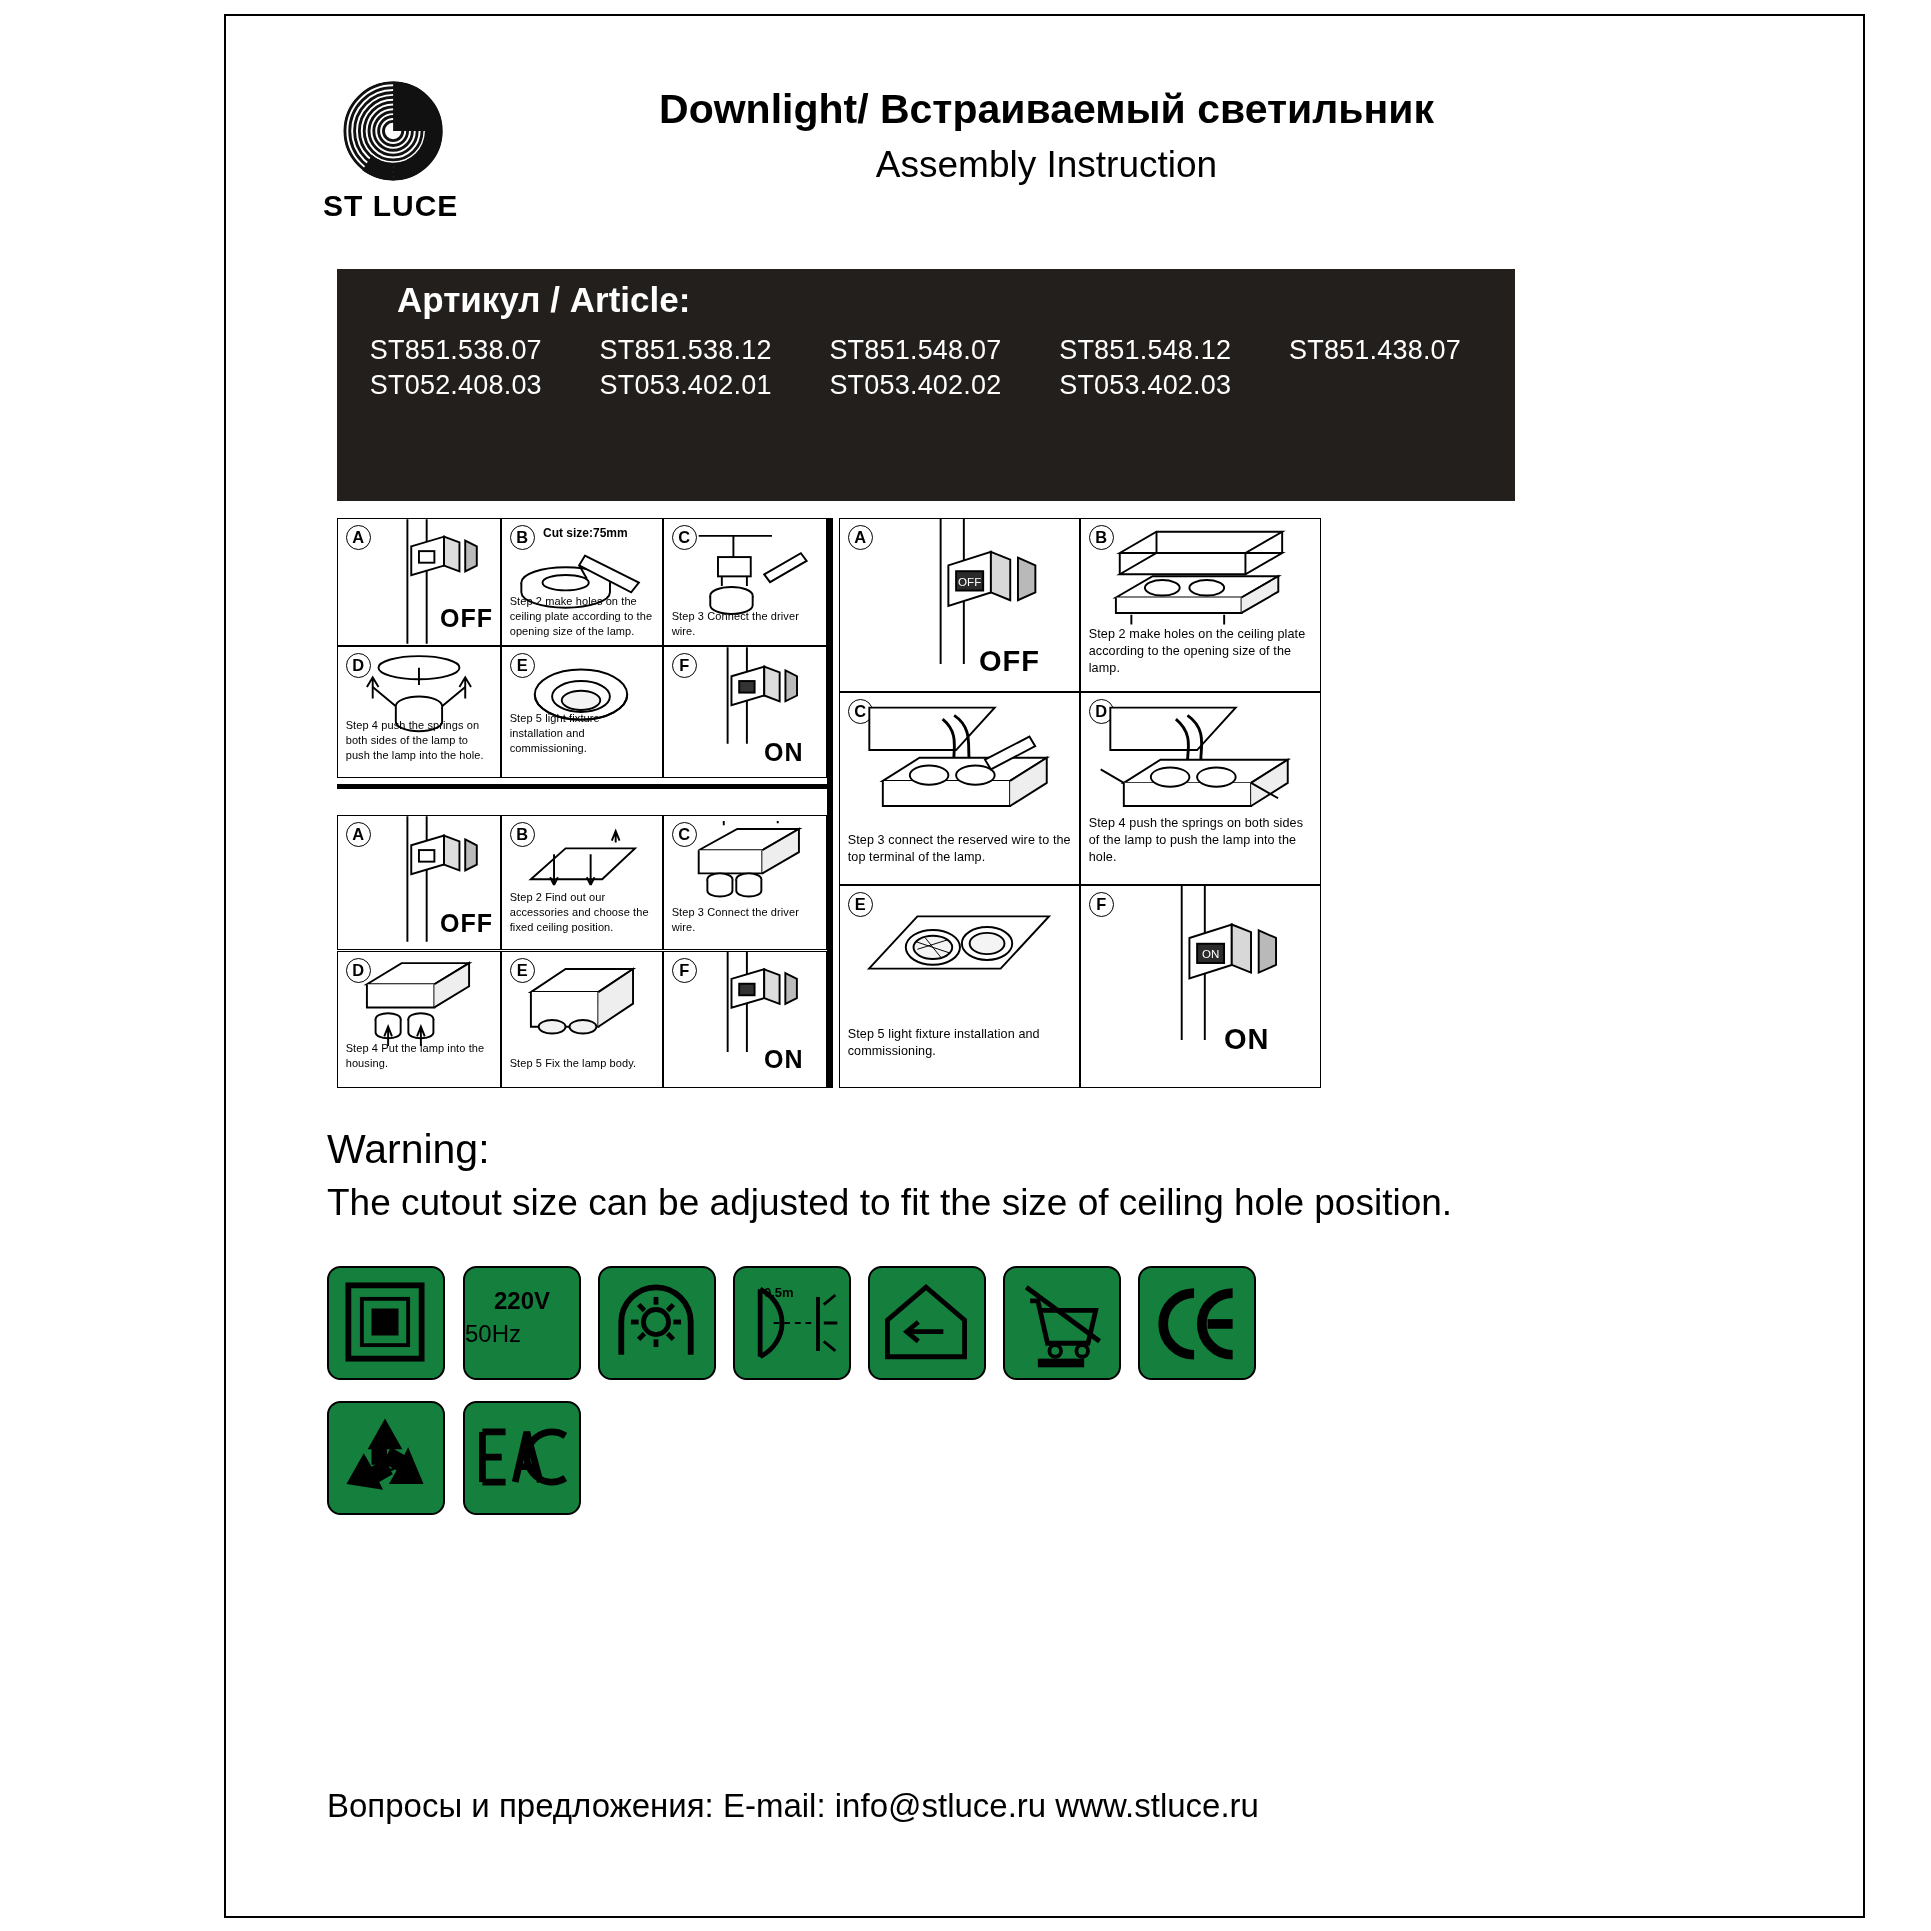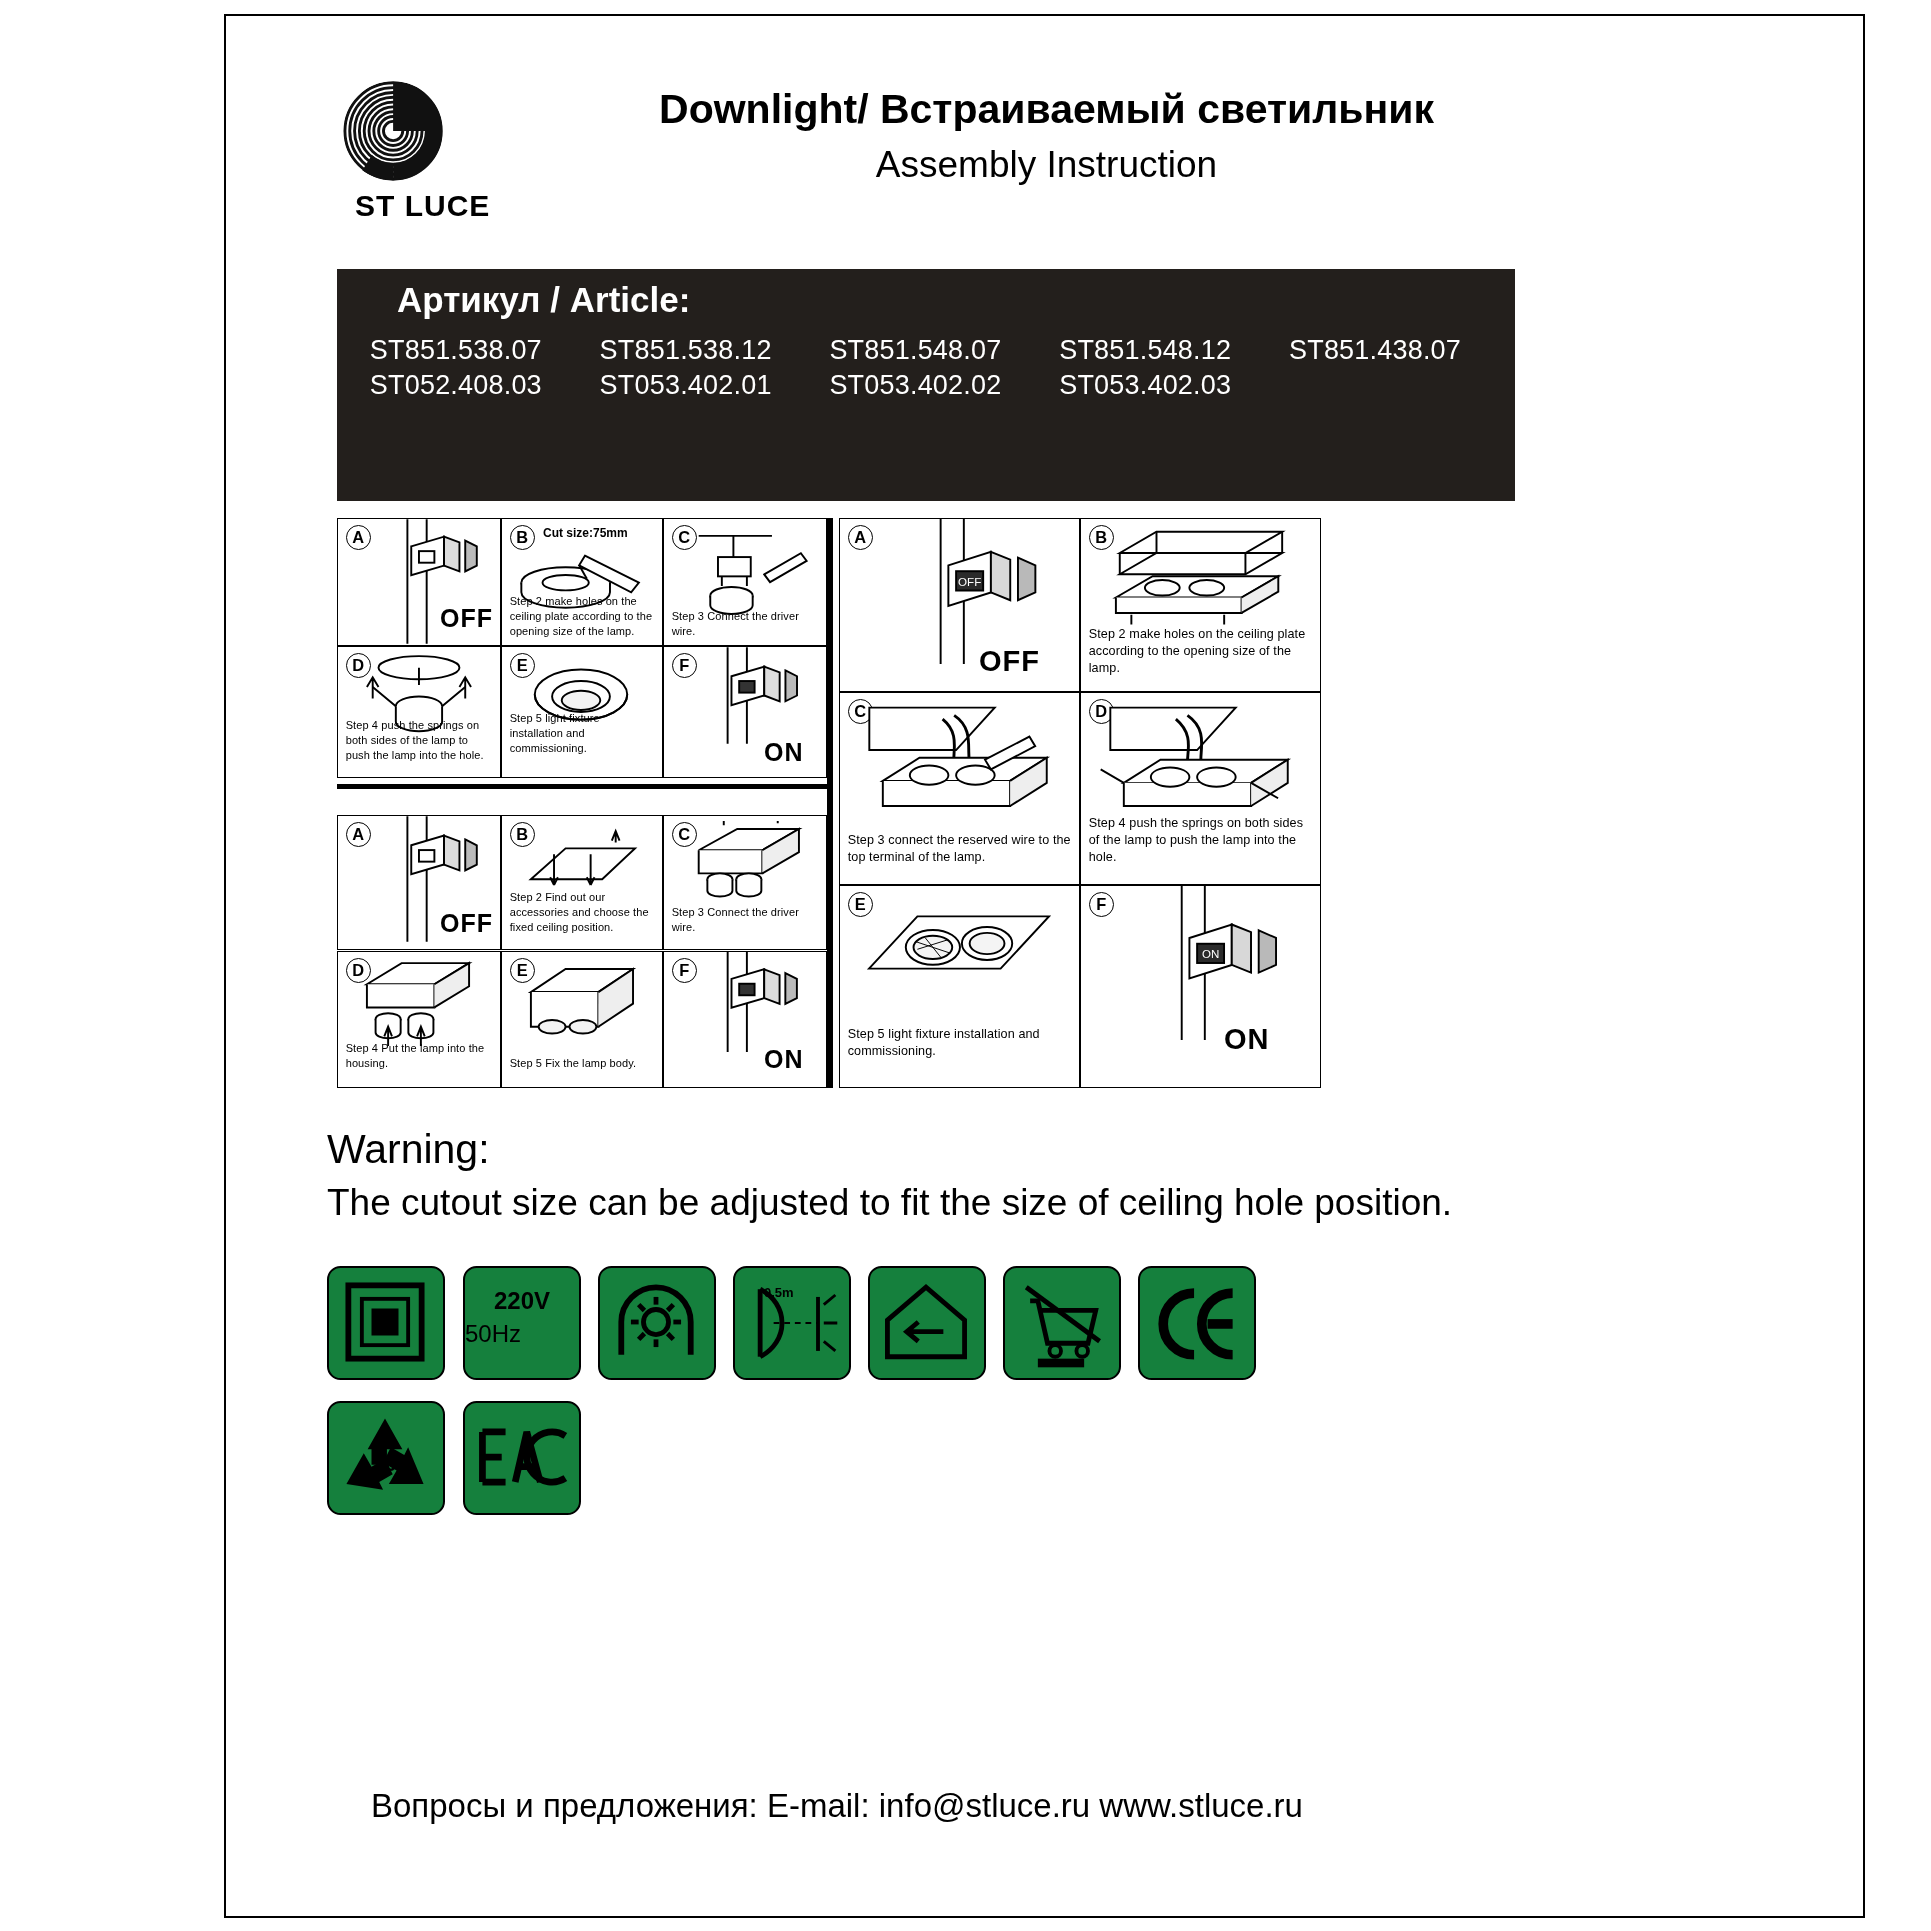--- a/index.html
+++ b/index.html
@@ -4,21 +4,21 @@
 <style>
   html,body{margin:0;padding:0;background:#ffffff;}
   body{width:1931px;height:1931px;font-family:"Liberation Sans",sans-serif;color:#000;}
   .page{position:absolute;left:0;top:0;width:1931px;height:1931px;}
   .sheet{position:absolute;left:224px;top:13.5px;width:1641px;height:1904px;border:2.9px solid #000;box-sizing:border-box;background:#fff;}
   .inner{position:absolute;left:58px;top:43px;width:1526px;height:1815px;}
 
   
   .logo{position:absolute;left:39px;top:19.3px;width:145px;height:154px;}
   .logo-swirl{position:absolute;left:9.7px;top:0;width:126px;height:106px;}
-  .logo-text{position:absolute;left:0px;top:111px;width:174px;font-size:30px;font-weight:bold;letter-spacing:1px;margin-left:32px;}
+  .logo-text{position:absolute;left:0px;top:111px;width:174px;font-size:30px;font-weight:bold;letter-spacing:1px;}
   .title1{position:absolute;left:193px;top:27px;width:1139px;text-align:center;font-size:41px;font-weight:bold;}
   .title2{position:absolute;left:193px;top:85px;width:1139px;text-align:center;font-size:37px;}
 
   
   .article-box{position:absolute;left:53px;top:210px;width:1178px;height:232px;background:#231f1c;color:#fff;}
   .article-title{position:absolute;left:60px;top:11.6px;font-size:35px;font-weight:bold;}
   .art-grid{position:absolute;left:19.3px;top:64px;width:1149px;}
   .art-row{display:flex;}
   .art-cell{width:230px;font-size:27px;line-height:1.33;padding-left:13.5px;box-sizing:border-box;letter-spacing:0.2px;}
 
@@ -30,21 +30,21 @@
   .cap{position:absolute;left:7.7px;right:7.7px;font-size:11px;line-height:1.35;font-weight:normal;letter-spacing:0.1px;}
   .bigword{position:absolute;font-size:25px;font-weight:bold;letter-spacing:1px;}
 
   .sep{position:absolute;background:#000;}
 
   
   .warn1{position:absolute;left:43px;top:1067px;font-size:41px;}
   .warn2{position:absolute;left:43px;top:1123px;font-size:37px;}
   .ibox{position:absolute;width:118px;height:114px;border:2.9px solid #000;border-radius:13.5px;box-sizing:border-box;background:#15803d;}
 
-  .email{position:absolute;left:43px;top:1728px;font-size:33px;margin-left:44px;}
+  .email{position:absolute;left:43px;top:1728px;font-size:33px;}
 
   svg{display:block;}
 </style>
 </head>
 <body>
 
 <div class="page">
   <div class="sheet">
     <div class="inner">
 

